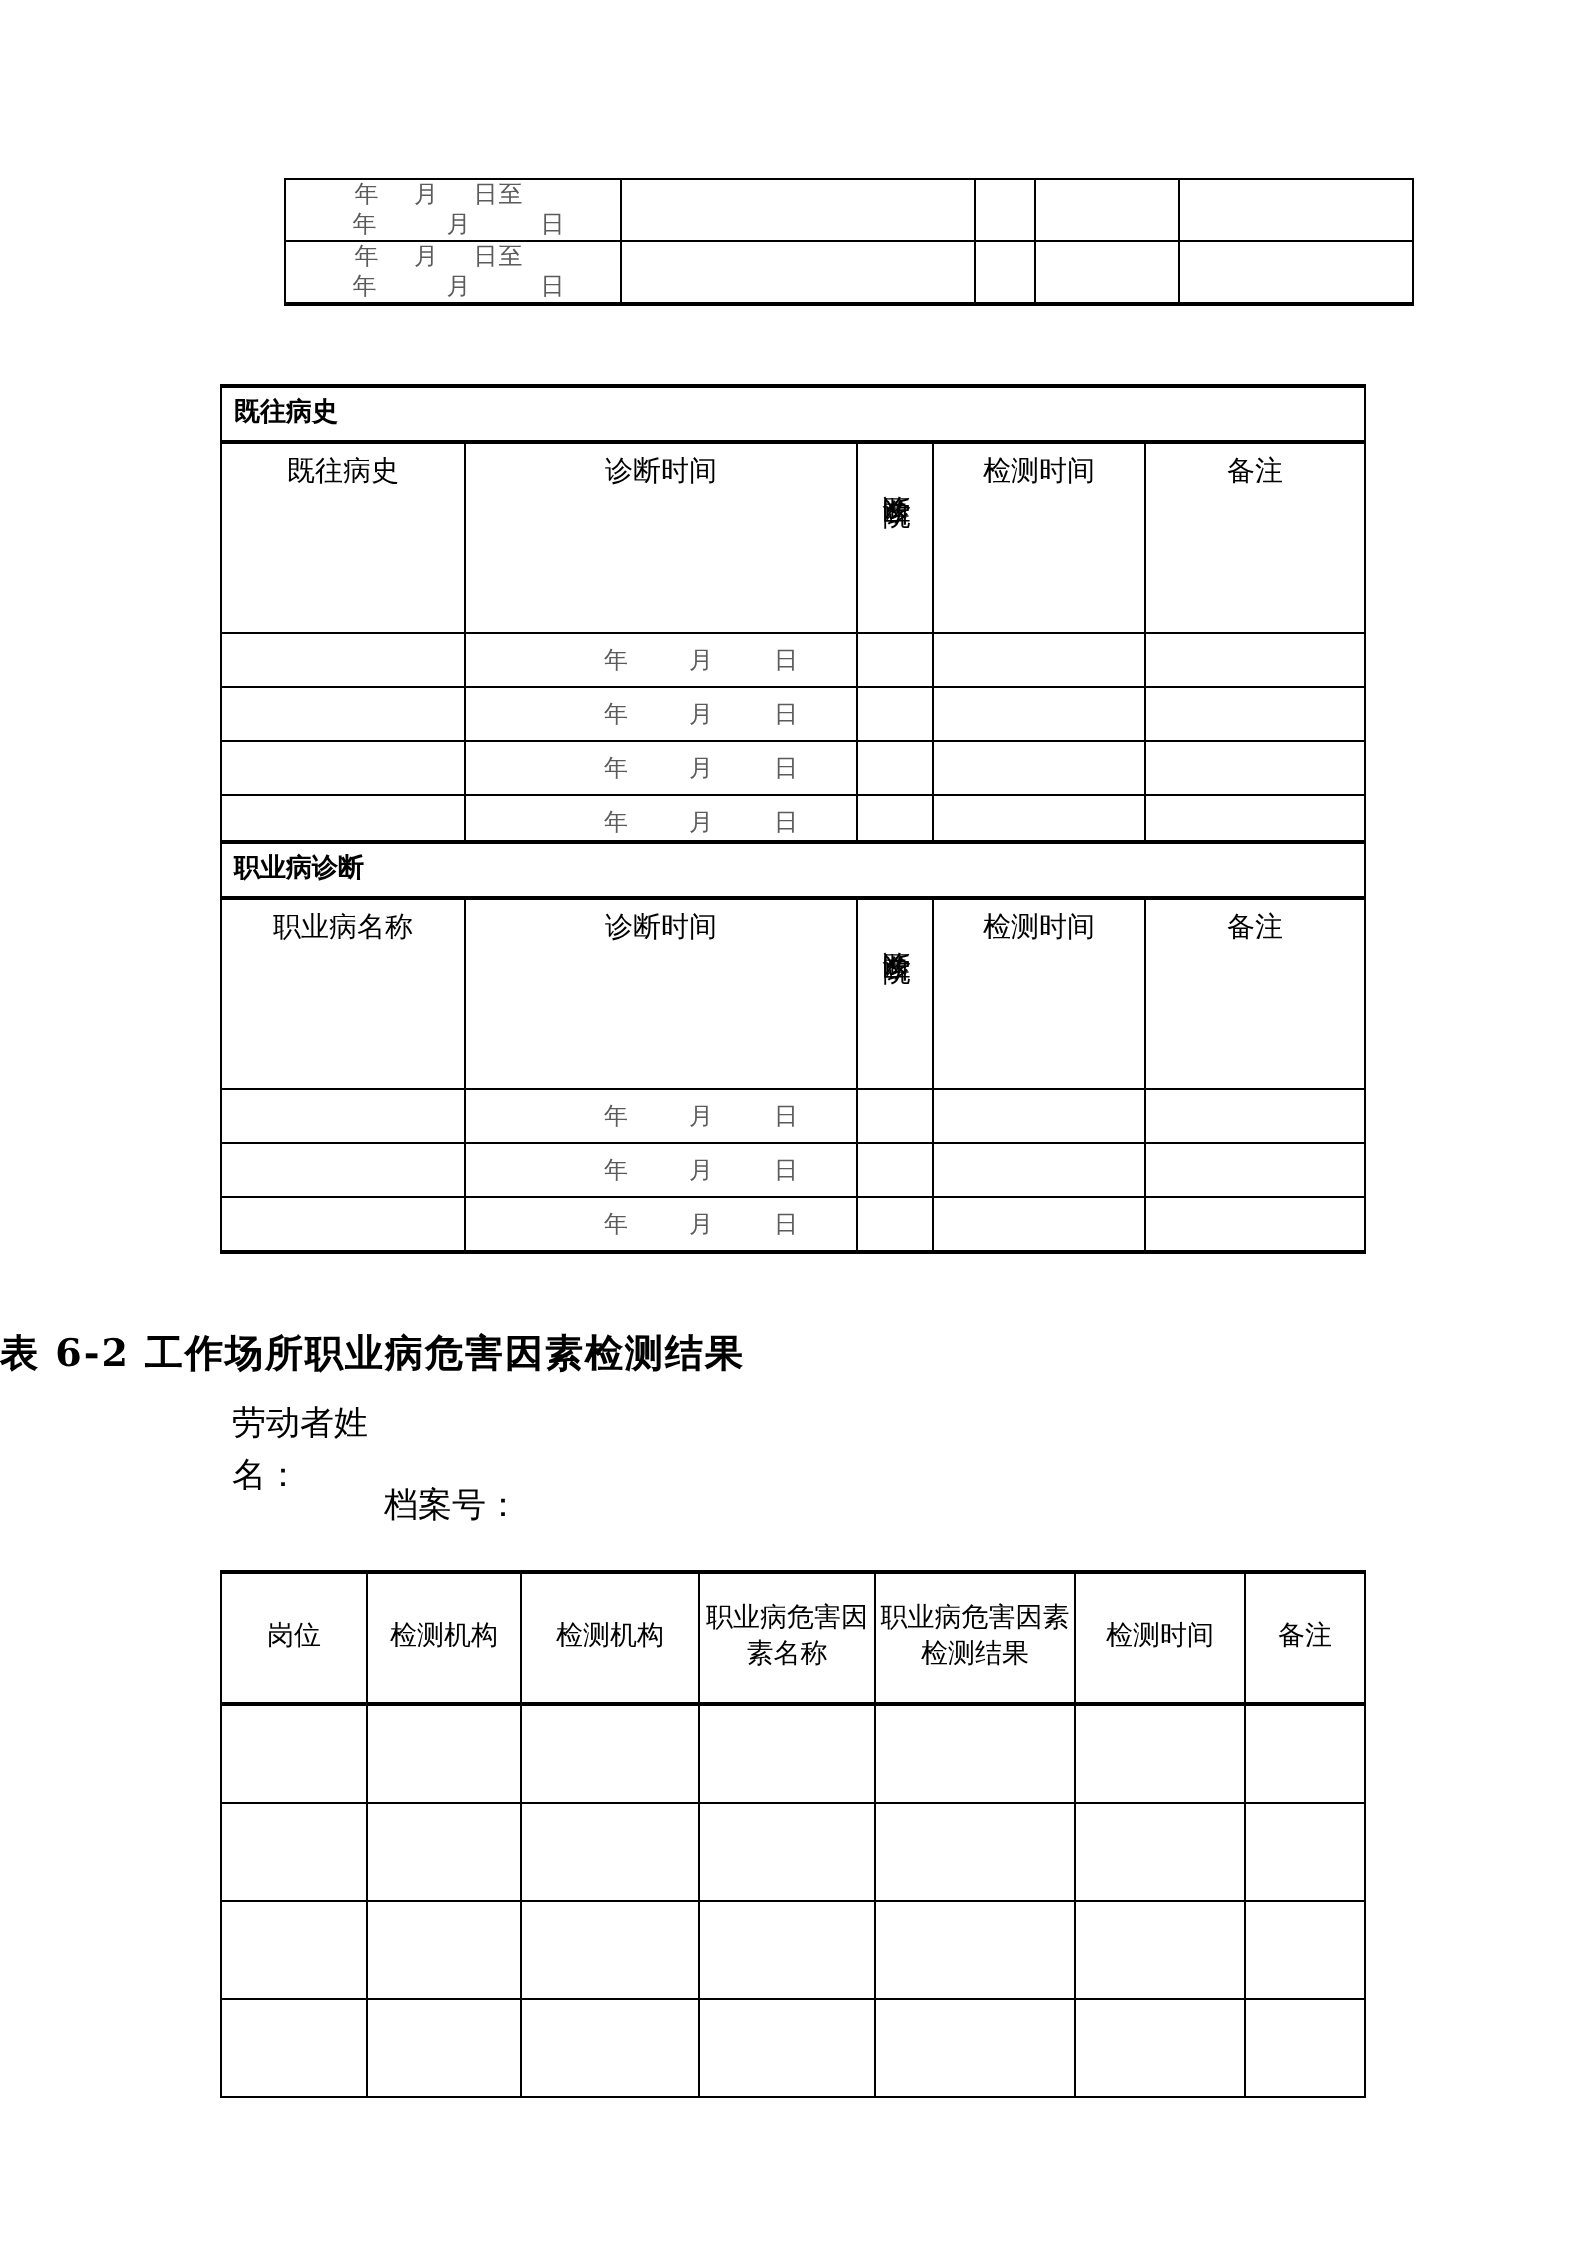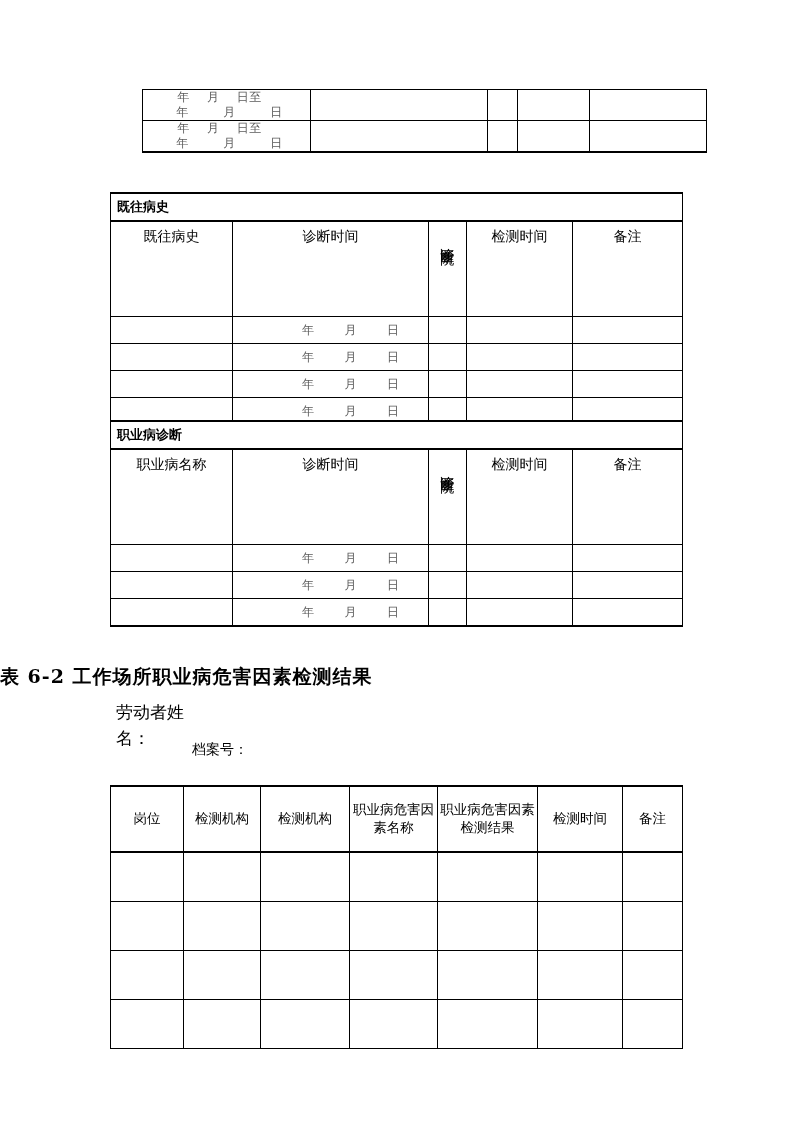--- a/index.html
+++ b/index.html
@@ -128,21 +128,21 @@
     left: 116px;
     top: 700px;
     width: 72px;
     font-size: 17px;
     line-height: 1.5;
   }
   #archive-no-label {
     position: absolute;
     left: 192px;
     top: 741px;
-    font-size: 14px;
+    font-size: 17px;
   }
 
   #detect-table {
     left: 110px;
     top: 785px;
     width: 572px;
   }
   #detect-table td {
     font-size: 13.5px;
     line-height: 1.3;

